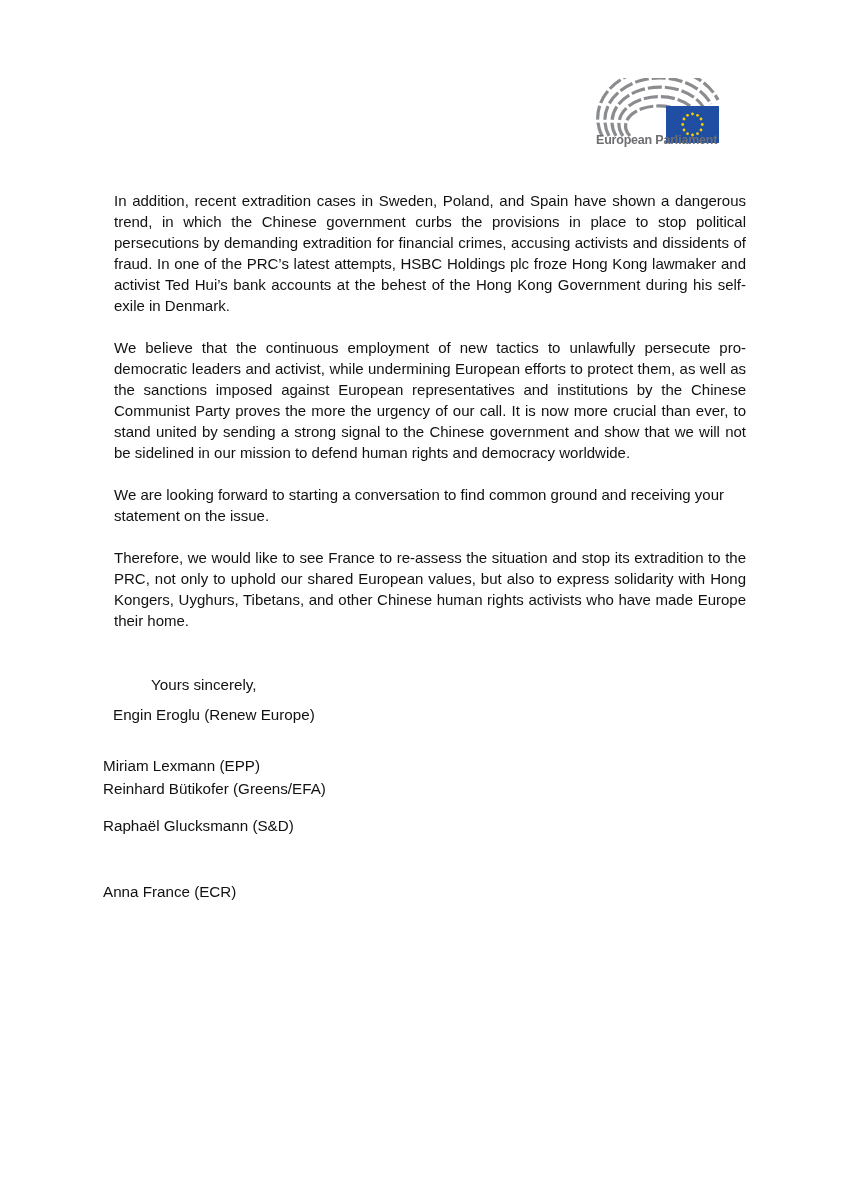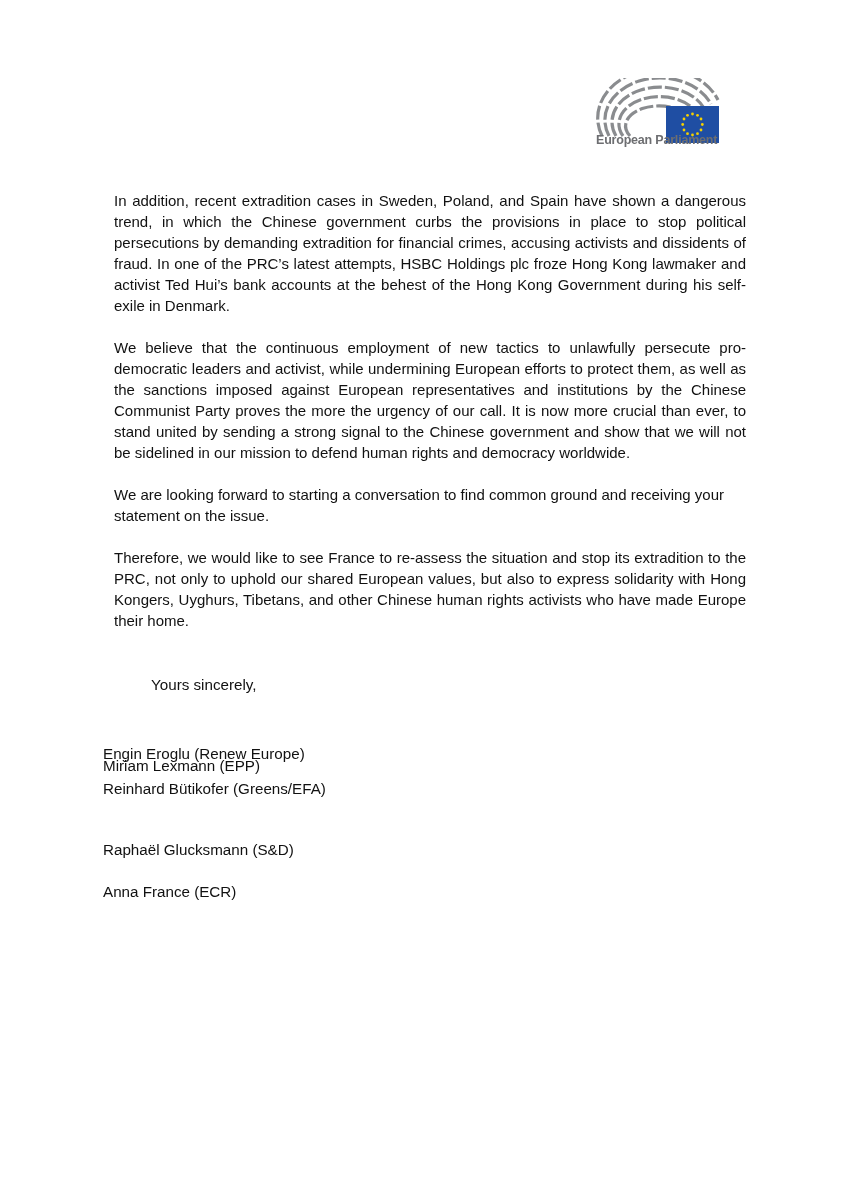--- a/index.html
+++ b/index.html
@@ -45,17 +45,17 @@
 <div class="logo-text">European Parliament</div>
 
 <div class="content">
   <p class="para">In addition, recent extradition cases in Sweden, Poland, and Spain have shown a dangerous trend, in which the Chinese government curbs the provisions in place to stop political persecutions by demanding extradition for financial crimes, accusing activists and dissidents of fraud. In one of the PRC’s latest attempts, HSBC Holdings plc froze Hong Kong lawmaker and activist Ted Hui’s bank accounts at the behest of the Hong Kong Government during his self-exile in Denmark.</p>
   <p class="para">We believe that the continuous employment of new tactics to unlawfully persecute pro-democratic leaders and activist, while undermining European efforts to protect them, as well as the sanctions imposed against European representatives and institutions by the Chinese Communist Party proves the more the urgency of our call. It is now more crucial than ever, to stand united by sending a strong signal to the Chinese government and show that we will not be sidelined in our mission to defend human rights and democracy worldwide.</p>
   <p class="para last">We are looking forward to starting a conversation to find common ground and receiving your statement on the issue.</p>
   <p class="para">Therefore, we would like to see France to re-assess the situation and stop its extradition to the PRC, not only to uphold our shared European values, but also to express solidarity with Hong Kongers, Uyghurs, Tibetans, and other Chinese human rights activists who have made Europe their home.</p>
 </div>
 
 <p class="closing" style="top:674px;margin-left:48px;">Yours sincerely,</p>
-<p class="closing" style="top:743px;">Engin Eroglu (Renew Europe)</p>
+<p class="closing" style="top:704px;margin-left:10px;">Engin Eroglu (Renew Europe)</p>
 <p class="closing" style="top:755px;">Miriam Lexmann (EPP)</p>
 <p class="closing" style="top:778px;">Reinhard Bütikofer (Greens/EFA)</p>
-<p class="closing" style="top:839px;">Raphaël Glucksmann (S&amp;D)</p>
+<p class="closing" style="top:815px;">Raphaël Glucksmann (S&amp;D)</p>
 <p class="closing" style="top:881px;">Anna France (ECR)</p>
 
 </body></html>

